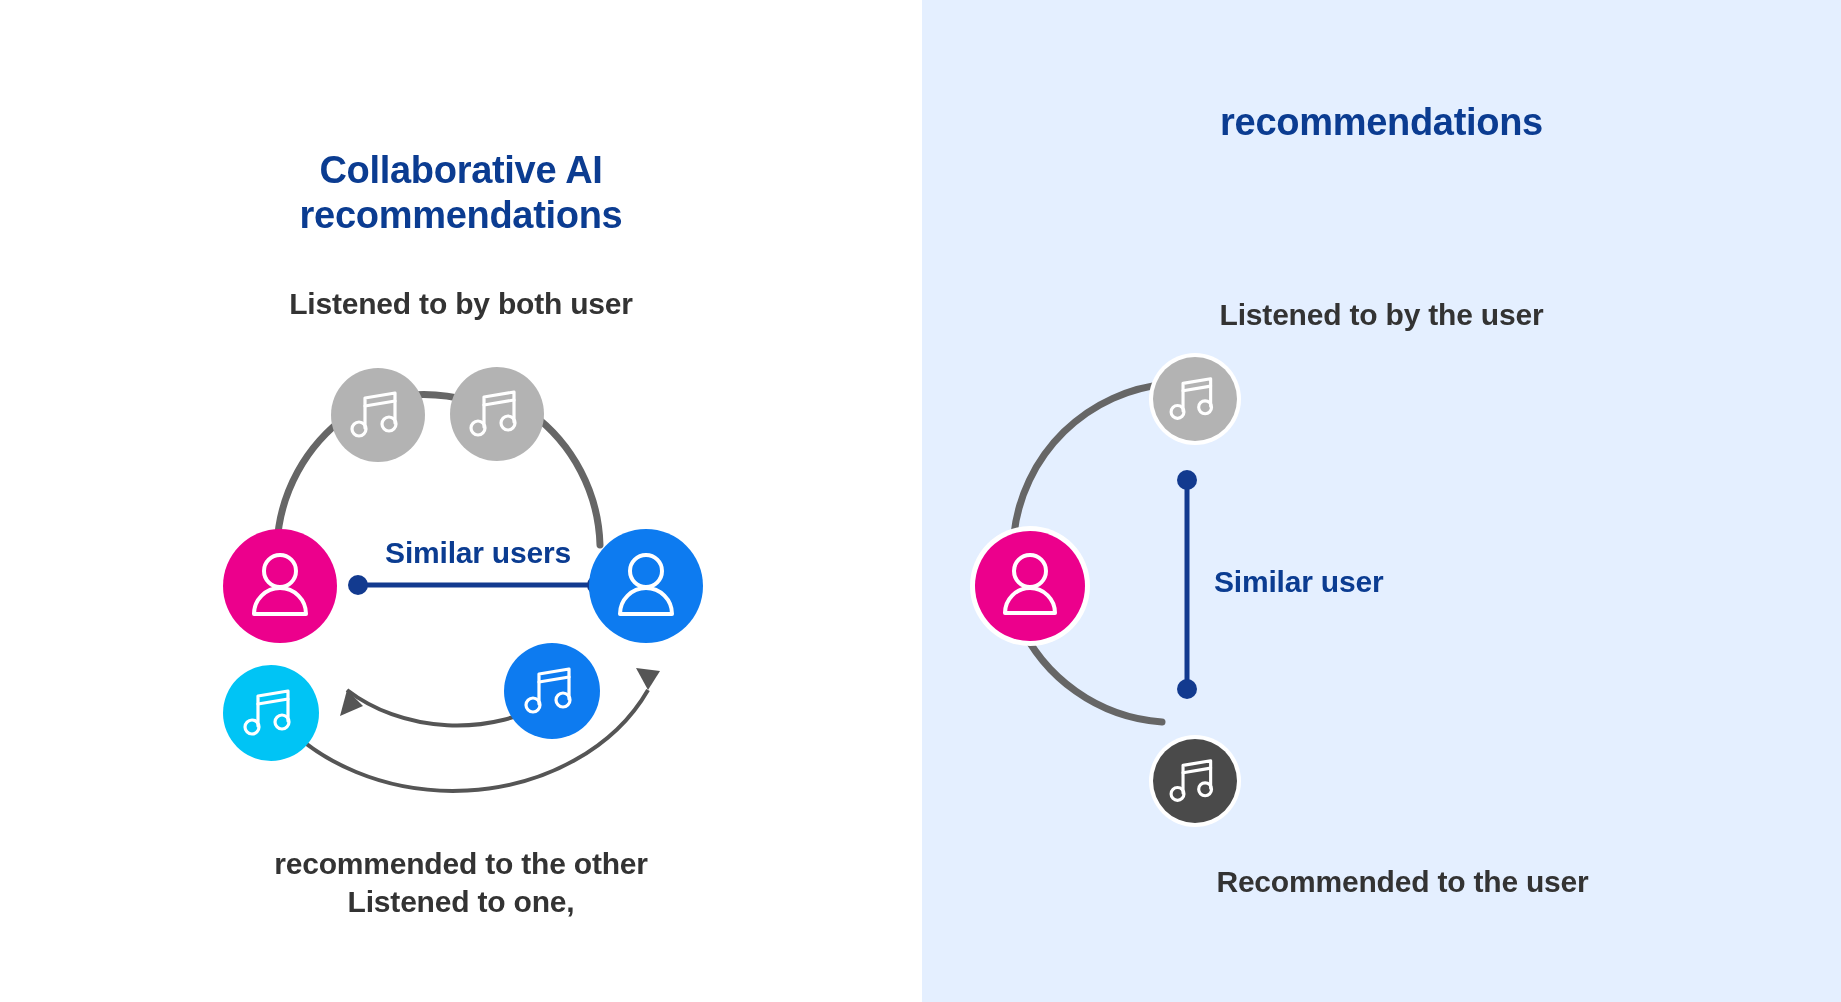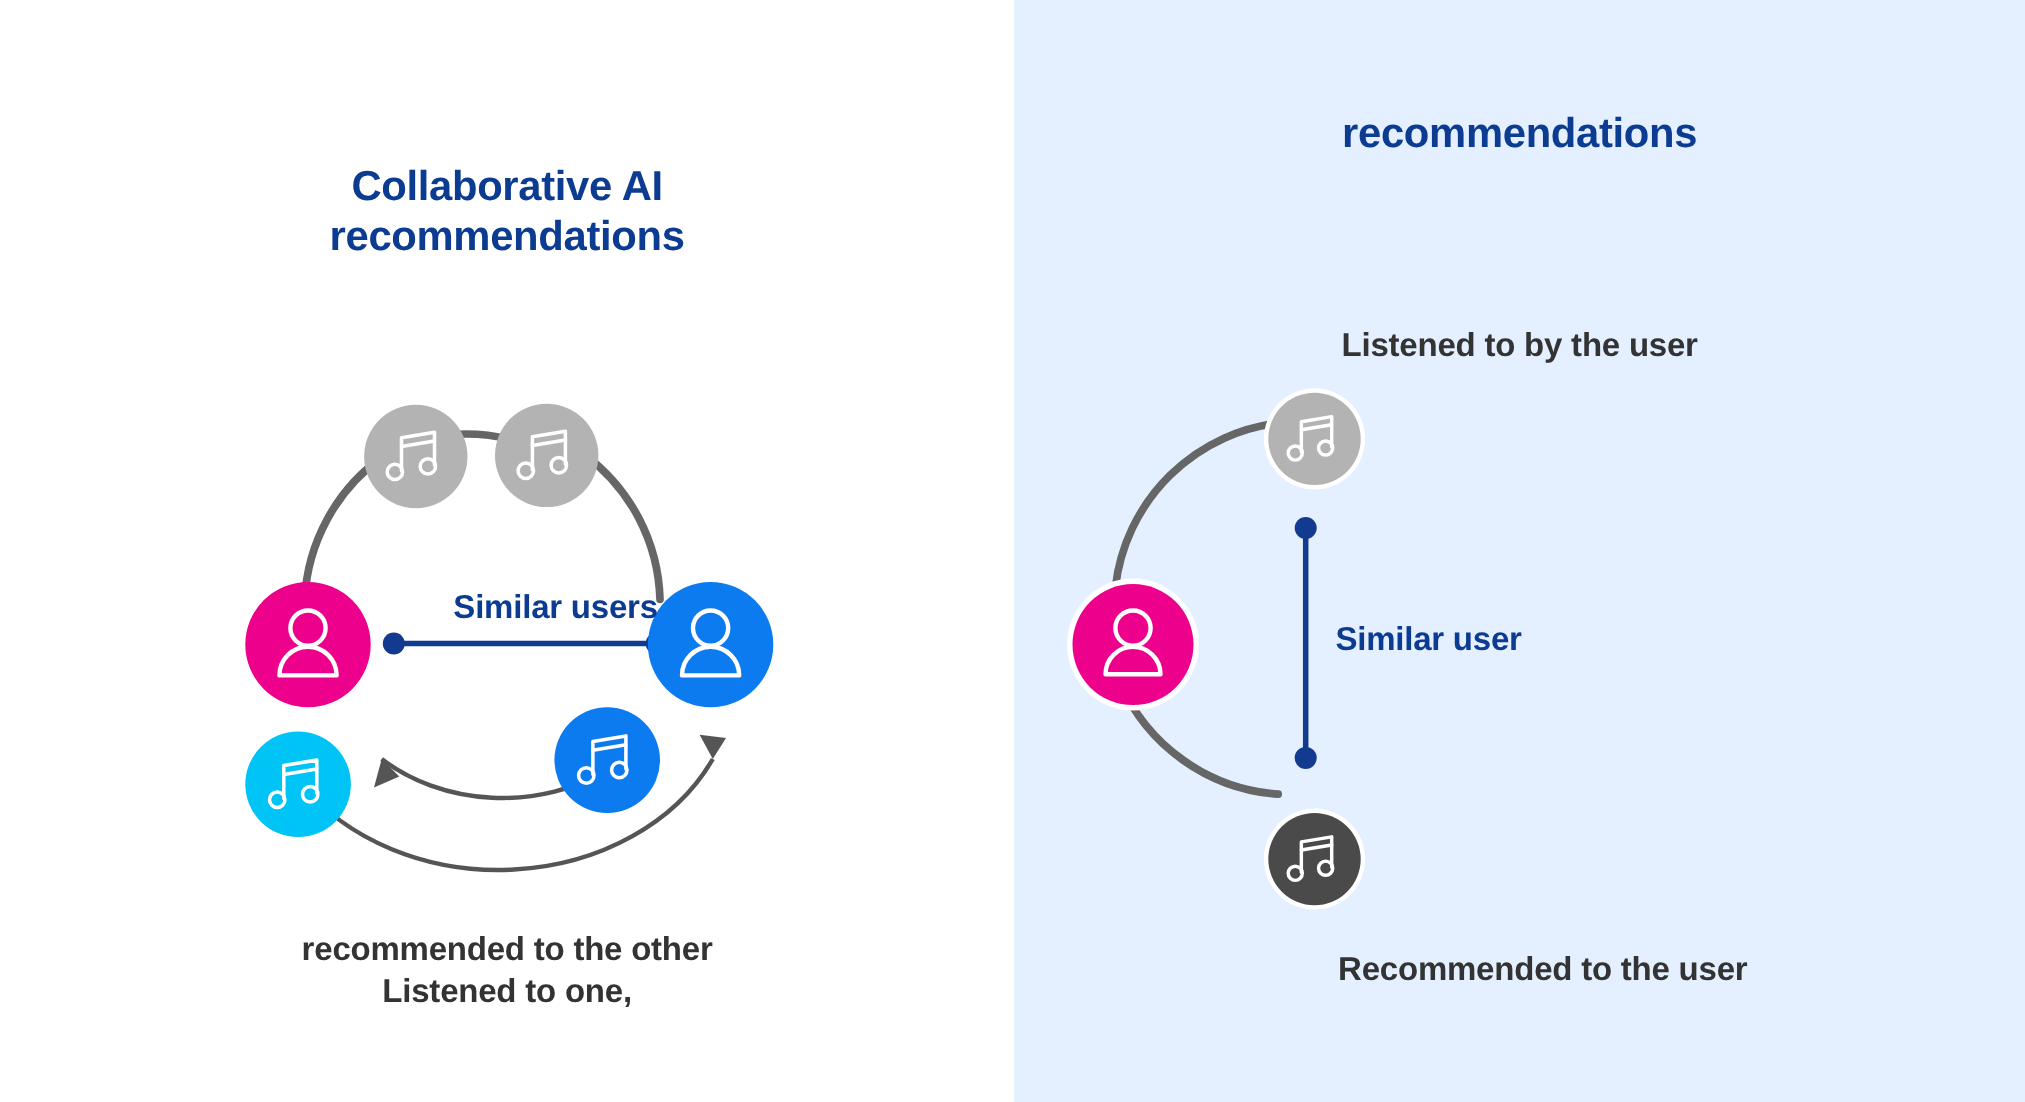--- a/index.html
+++ b/index.html
@@ -75,20 +75,23 @@
 
 <div class="stage">
 
   <div class="panel panel-left">
 
     <div class="panel-title" style="top:111px;margin-top:37px;">
       <span class="tline">Collaborative AI</span>
       <span class="tline">recommendations</span>
     </div>
 
+    <div class="cap" style="top:285px;">
+      <span class="tline">Listened to by both user</span>
+    </div>
 
     <svg class="diagram" width="922" height="1002" viewBox="0 0 922 1002">
 
       <g>
 
         <path d="M 277 545 A 170 170 0 0 1 348 415" fill="none" stroke="#666666" stroke-width="7" stroke-linecap="round"></path>
 
         <path d="M 411 395 A 170 170 0 0 1 470 401" fill="none" stroke="#666666" stroke-width="7" stroke-linecap="round"></path>
 
         <path d="M 531 413 A 170 170 0 0 1 600 545" fill="none" stroke="#666666" stroke-width="7" stroke-linecap="round"></path>
@@ -159,21 +162,21 @@
         <circle cx="552" cy="691" r="48" fill="#0d7bf0"></circle>
         <g transform="translate(552,691)" fill="none" stroke="#ffffff" stroke-width="3.2" stroke-linecap="round" stroke-linejoin="round">
           <path d="M -13 13 L -13 -17 L 17 -22 L 17 8"></path>
           <path d="M -13 -9 L 17 -14"></path>
           <circle cx="-19" cy="14" r="7"></circle>
           <circle cx="11" cy="9" r="7"></circle>
         </g>
       </g>
     </svg>
 
-    <div class="edge-label" style="left:358px; top:536px; width:240px; text-align:right;">Similar users</div>
+    <div class="edge-label" style="left:358px; top:536px; width:240px; text-align:center;">Similar users</div>
 
     <div class="cap" style="top:845px;">
       <span class="tline">recommended to the other</span>
       <span class="tline">Listened to one,</span>
     </div>
   </div>
 
   <div class="panel panel-right">
 
     <div class="panel-title" style="top:100px;">

